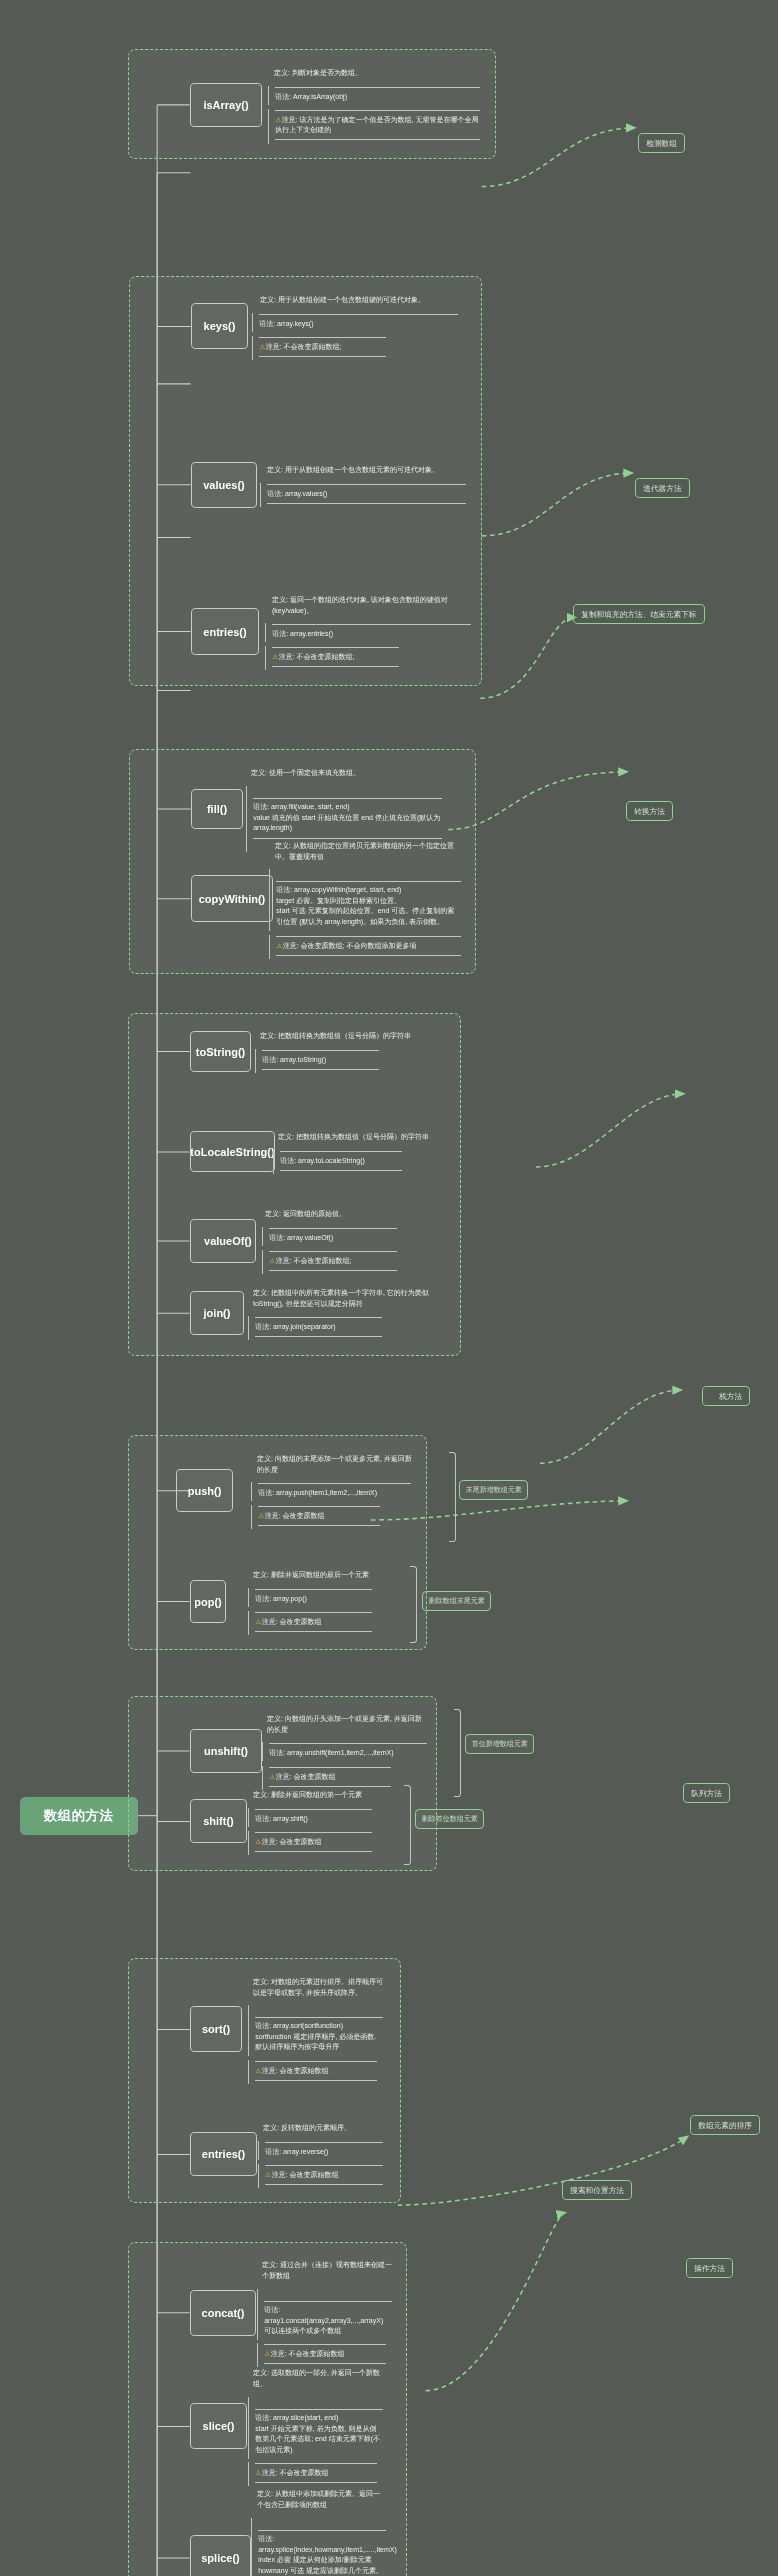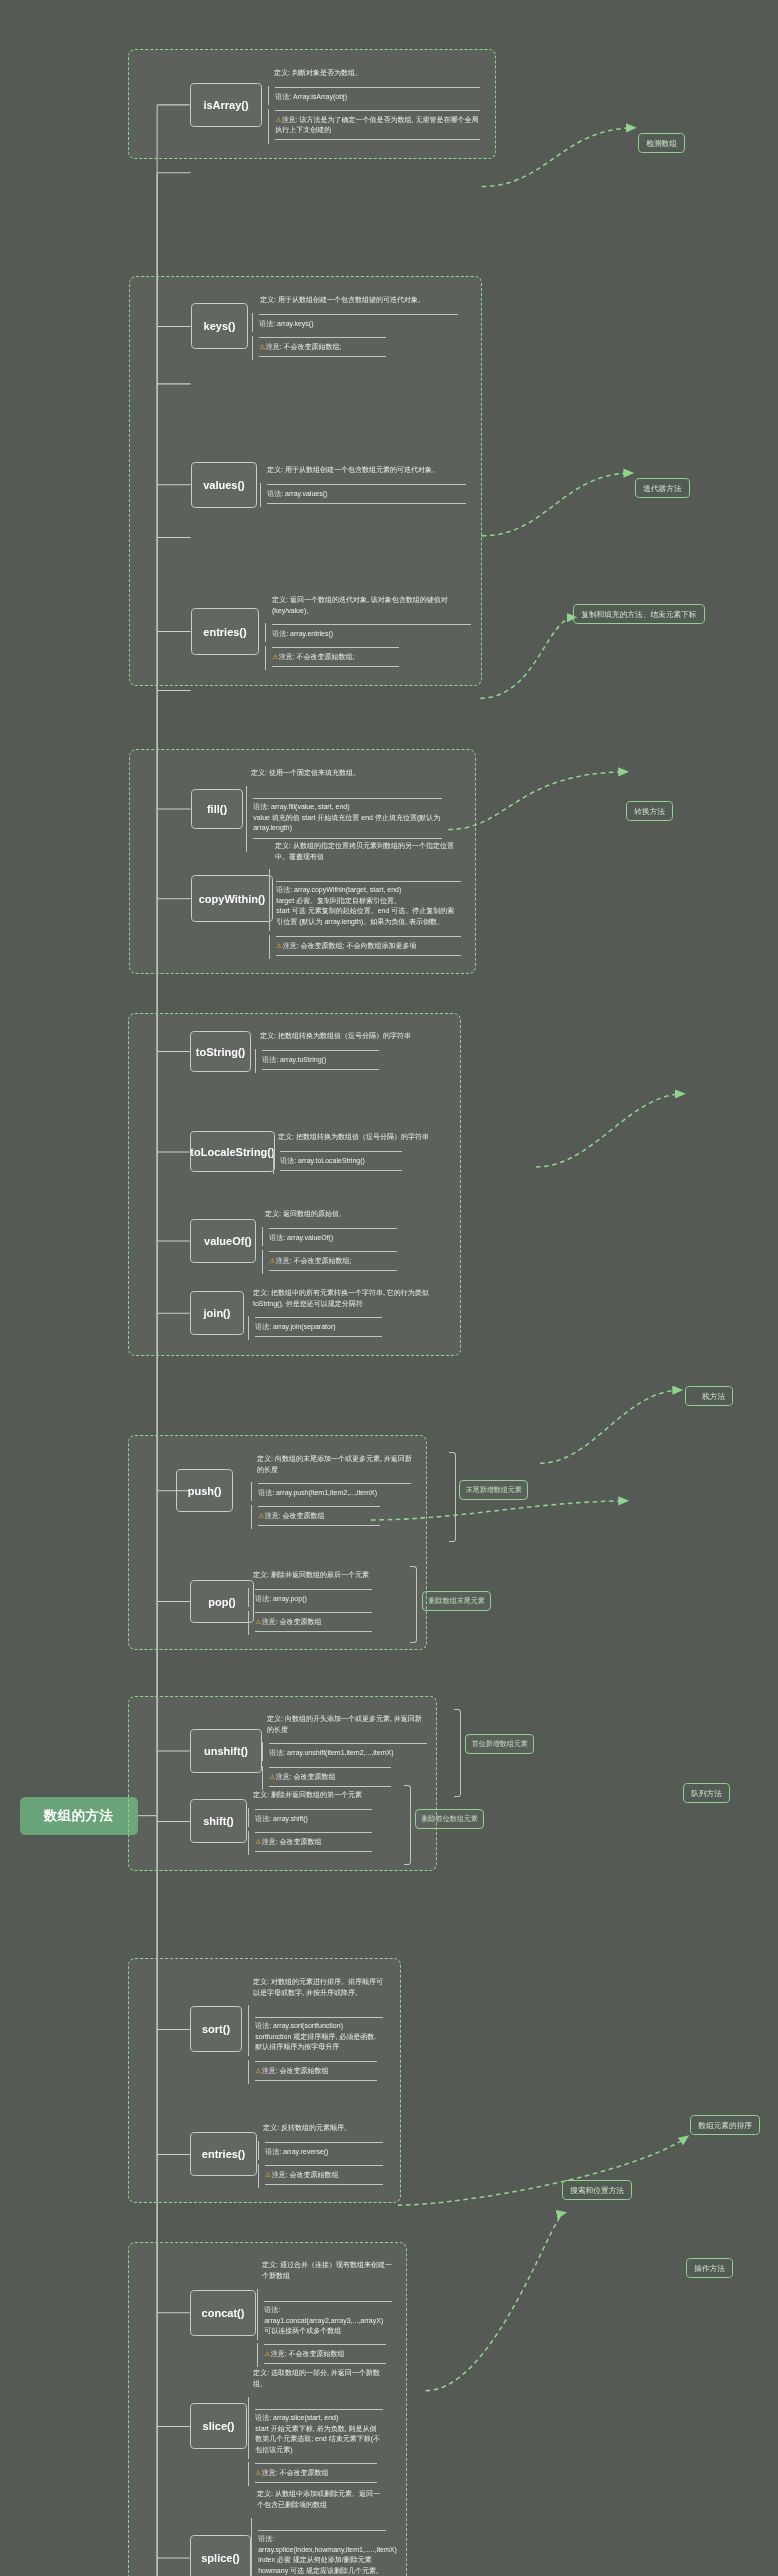--- a/index.html
+++ b/index.html
@@ -342,37 +342,37 @@
     <i class="rule-top"></i><span>语法: array.push(item1,item2,...,itemX)</span>
   </div>
   <div class="detail boxed" style="left: 251px; top: 1505px; width: 129px;">
     <i class="rule-top"></i><span class="warn-icon">⚠</span><span>注意: 会改变原数组</span><i class="rule-bot"></i>
   </div>
   <div class="bracket" style="left:449px; top:1452px; height:90px; left:none;"></div>
   <div class="sub-summary" style="left:459px; top:1480px;">
     <span>末尾新增数组元素</span>
   </div>
 
-  <div class="method" style="left: 190px; top: 1580px; width: 64px; height: 43px;">
+  <div class="method" style="left: 190px; top: 1580px; width: 36px; height: 43px;">
     <span>pop()</span>
   </div>
   <div class="detail def" style="left:253px; top:1569px; width:165px;">
     <span>定义: 删除并返回数组的最后一个元素</span>
   </div>
   <div class="detail boxed" style="left: 248px; top: 1588px; width: 124px;">
     <i class="rule-top"></i><span>语法: array.pop()</span>
   </div>
   <div class="detail boxed" style="left: 248px; top: 1611px; width: 124px;">
     <i class="rule-top"></i><span class="warn-icon">⚠</span><span>注意: 会改变原数组</span><i class="rule-bot"></i>
   </div>
   <div class="bracket" style="left:410px; top:1566px; height:77px;"></div>
   <div class="sub-summary" style="left:422px; top:1591px;">
     <span>删除数组末尾元素</span>
   </div>
-  <div class="summary-node" style="left:685px; top:1386px;padding-left:16px;">
+  <div class="summary-node" style="left:702px; top:1386px;padding-left:16px;">
     <span>栈方法</span>
   </div>
 
   <div class="group" style="left: 128px; top: 1696px; width: 309px; height: 175px;"></div>
 
   <div class="method" style="left: 190px; top: 1729px; width: 72px; height: 44px;">
     <span>unshift()</span>
   </div>
   <div class="detail def" style="left:267px; top:1713px; width:155px;">
     <span>定义: 向数组的开头添加一个或更多元素, 并返回新的长度</span>

